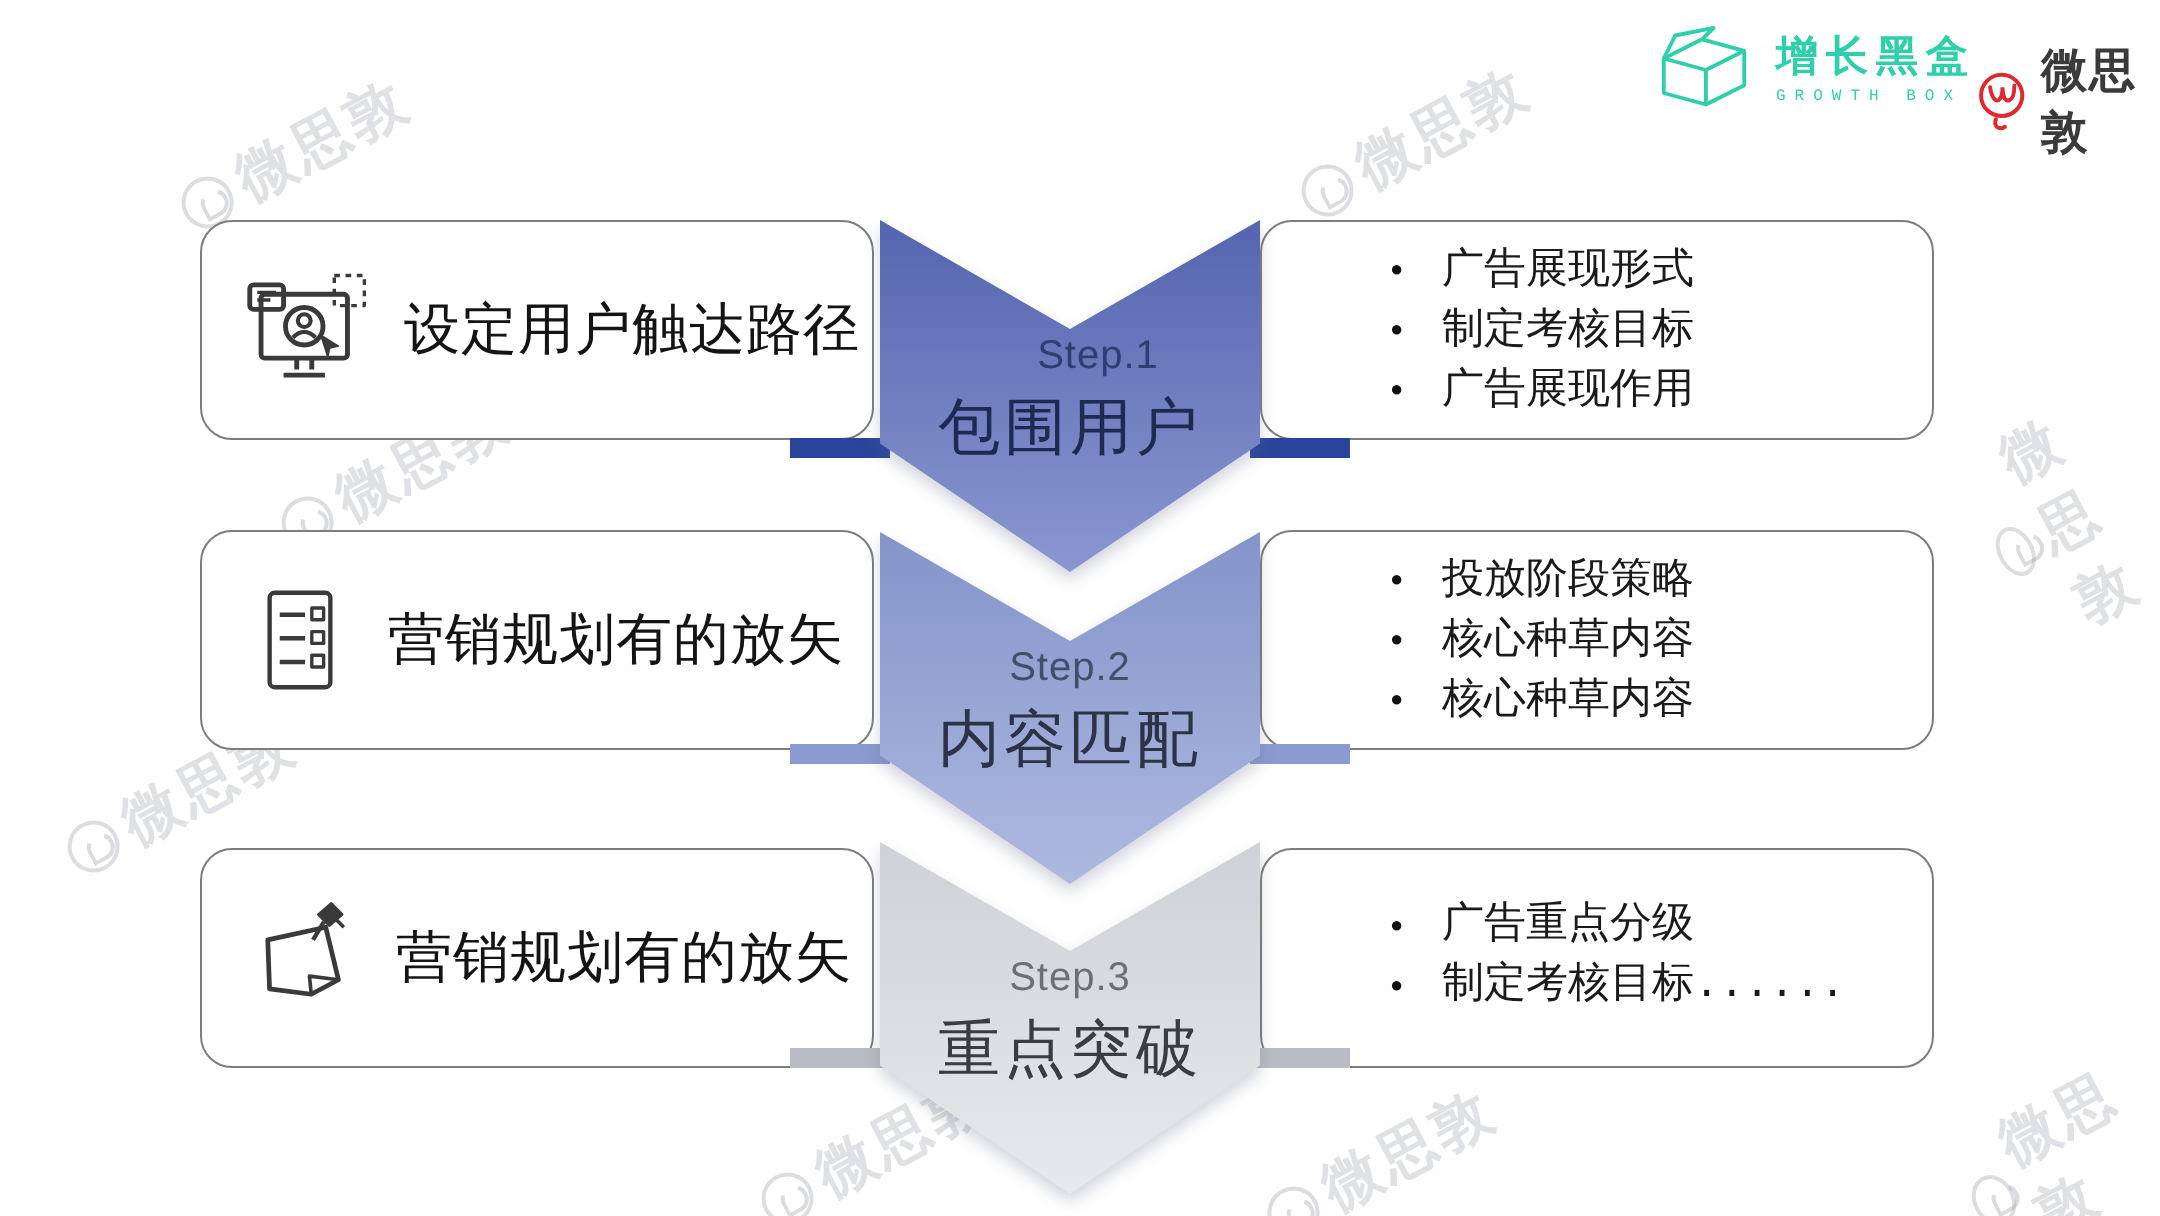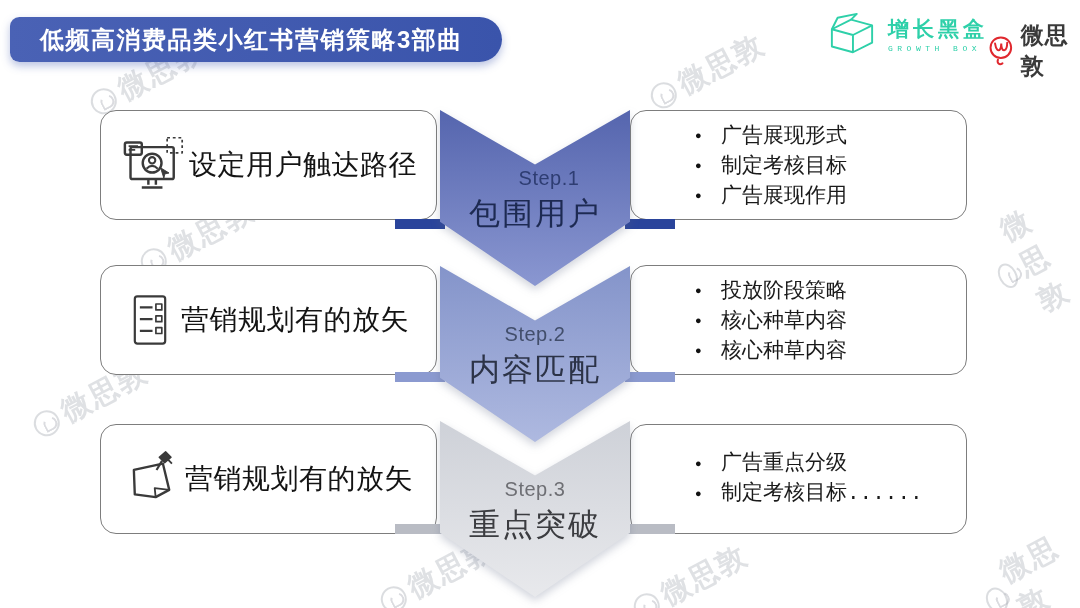--- a/index.html
+++ b/index.html
@@ -26,21 +26,21 @@
   .logo-gb .gb-text{display:flex;flex-direction:column;line-height:1;}
   .gb-name{font-size:21px;font-weight:700;letter-spacing:4px;}
   .gb-sub{font-size:8px;letter-spacing:4.5px;margin-top:6px;font-family:Liberation Mono, monospace;}
 
   .logo-wsd{position:absolute;left:986px;top:20px;display:flex;align-items:center;gap:5px;z-index:4;}
   .wsd-name{font-size:23px;font-weight:700;color:#3a3a3a;letter-spacing:1px;}
 
   
   .box{position:absolute;width:337px;height:110px;background:#fff;border:1.3px solid #7d7d7d;
       border-radius:16px;box-sizing:border-box;z-index:1;}
-  .box-left{left:100px;display:flex;align-items:center;gap:4px;padding-left:22px;}
+  .box-left{left:100px;display:flex;align-items:center;gap:17px;padding-left:22px;}
   .box-right{left:630px;display:flex;flex-direction:column;justify-content:center;padding-left:64px;gap:4px;}
   .r1{top:110px;} .r2{top:265px;} .r3{top:424px;font-family:Liberation Mono, monospace;}
   .box-label{font-size:28px;color:#141414;letter-spacing:0.5px;white-space:nowrap;}
   .bullet-line{display:flex;align-items:center;font-size:21px;color:#1a1a1a;line-height:26px;}
   .bullet-dot{width:26px;font-size:11px;color:#111;}
   .box-icon{width:62px;height:60px;flex:0 0 aupx;}
 
   
   .chev-wrap{position:absolute;left:440px;width:190px;height:176px;z-index:3;
       filter:drop-shadow(0 4px 4px rgba(90,100,130,.28));}
@@ -89,23 +89,20 @@
     </div>
   <div class="wm" style="left:628px;top:563px">
       <span class="wm-circle"></span>
       <span class="wm-text">微思敦</span>
     </div>
   <div class="wm" style="left:982px;top:542px">
       <span class="wm-circle"></span>
       <span class="wm-text">微思敦</span>
     </div>
 
-  <div class="title-pill">
-    <span>低频高消费品类小红书营销策略3部曲</span>
-  </div>
 
   <div class="logo-gb">
     <svg width="52" height="46" viewBox="0 0 54 48">
       <g fill="none" stroke="#2ed0a9" stroke-width="2" stroke-linejoin="round">
         <path d="M6 18 L26 8 L48 14 L48 32 L28 42 L6 36 Z"></path>
         <path d="M6 18 L28 24 L48 14 M28 24 L28 42"></path>
         <path d="M6 18 L12 6 L32 2 L26 8"></path>
       </g>
     </svg>
     <div class="gb-text">

